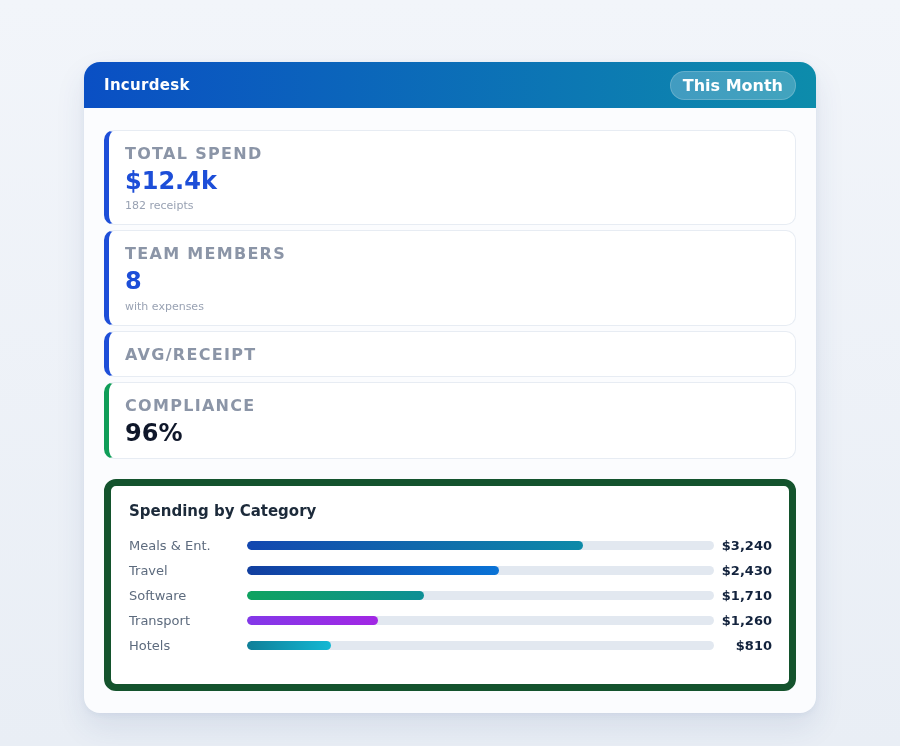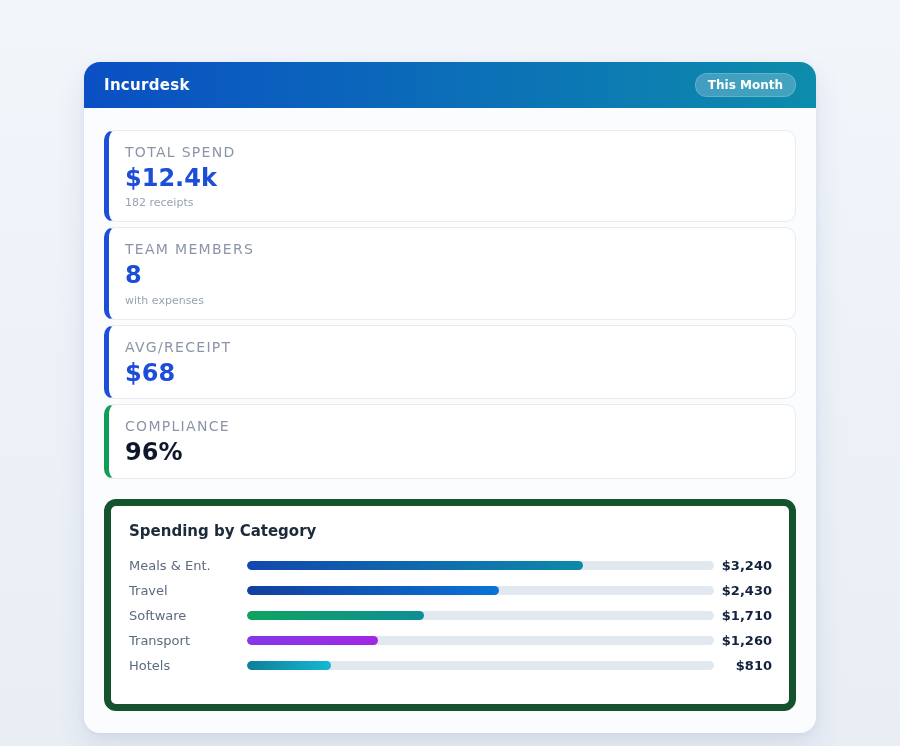--- a/index.html
+++ b/index.html
@@ -19,38 +19,38 @@
   .app-header {
     height: 46px;
     display: flex; align-items: center; justify-content: space-between;
     padding: 0 20px;
     background: linear-gradient(90deg, #0a4fc4 0%, #0d8cab 100%);
   }
   .app-title {
     color: #ffffff; font-size: 15px; font-weight: bold; letter-spacing: 0.3px;
   }
   .period-badge {
-    color: #ffffff; font-size: 12px; font-weight: bold;
+    color: #ffffff; font-size: 16px; font-weight: bold;
     background: rgba(255,255,255,0.22);
     padding: 5px 13px; border-radius: 999px;
     box-shadow: inset 0 0 0 1px rgba(255,255,255,0.18);
     cursor: default;
   }
   .app-body { padding: 22px 20px 22px 20px; }
 
   .stat-card {
     background: #ffffff;
     border: 1px solid #e7ecf3;
     border-left: 5px solid #1d4ed8;
     border-radius: 10px;
     padding: 13px 16px 12px 16px;
     margin-bottom: 5px;
   }
   .stat-label {
-    font-size: 14px; font-weight: normal; color: #8b95a7;
+    font-size: 16px; font-weight: bold; color: #8b95a7;
     letter-spacing: 1.3px; text-transform: uppercase;
   }
   .stat-value {
     font-size: 24px; font-weight: bold; color: #1d4ed8;
     margin-top: 5px; line-height: 1.1;
   }
   .stat-sub {
     font-size: 11px; color: #99a2b3; margin-top: 5px;
   }
   .stat-sub:empty { display: none; }
@@ -104,21 +104,20 @@
   </div>
 
   <div class="stat-card" style="border-left-color: rgb(29, 78, 216);">
     <div class="stat-label">TEAM MEMBERS</div>
     <div class="stat-value" style="color: rgb(29, 78, 216);">8</div>
     <div class="stat-sub">with expenses</div>
   </div>
 
   <div class="stat-card" style="border-left-color: rgb(29, 78, 216);">
     <div class="stat-label">AVG/RECEIPT</div>
-    <div class="stat-value" style="color: rgb(29, 78, 216);">$68</div>
 
   </div>
 
   <div class="stat-card" style="border-left-color: rgb(15, 157, 88);">
     <div class="stat-label">COMPLIANCE</div>
     <div class="stat-value" style="color: #0f172a;">96%</div>
 
   </div>
 </section>
 

